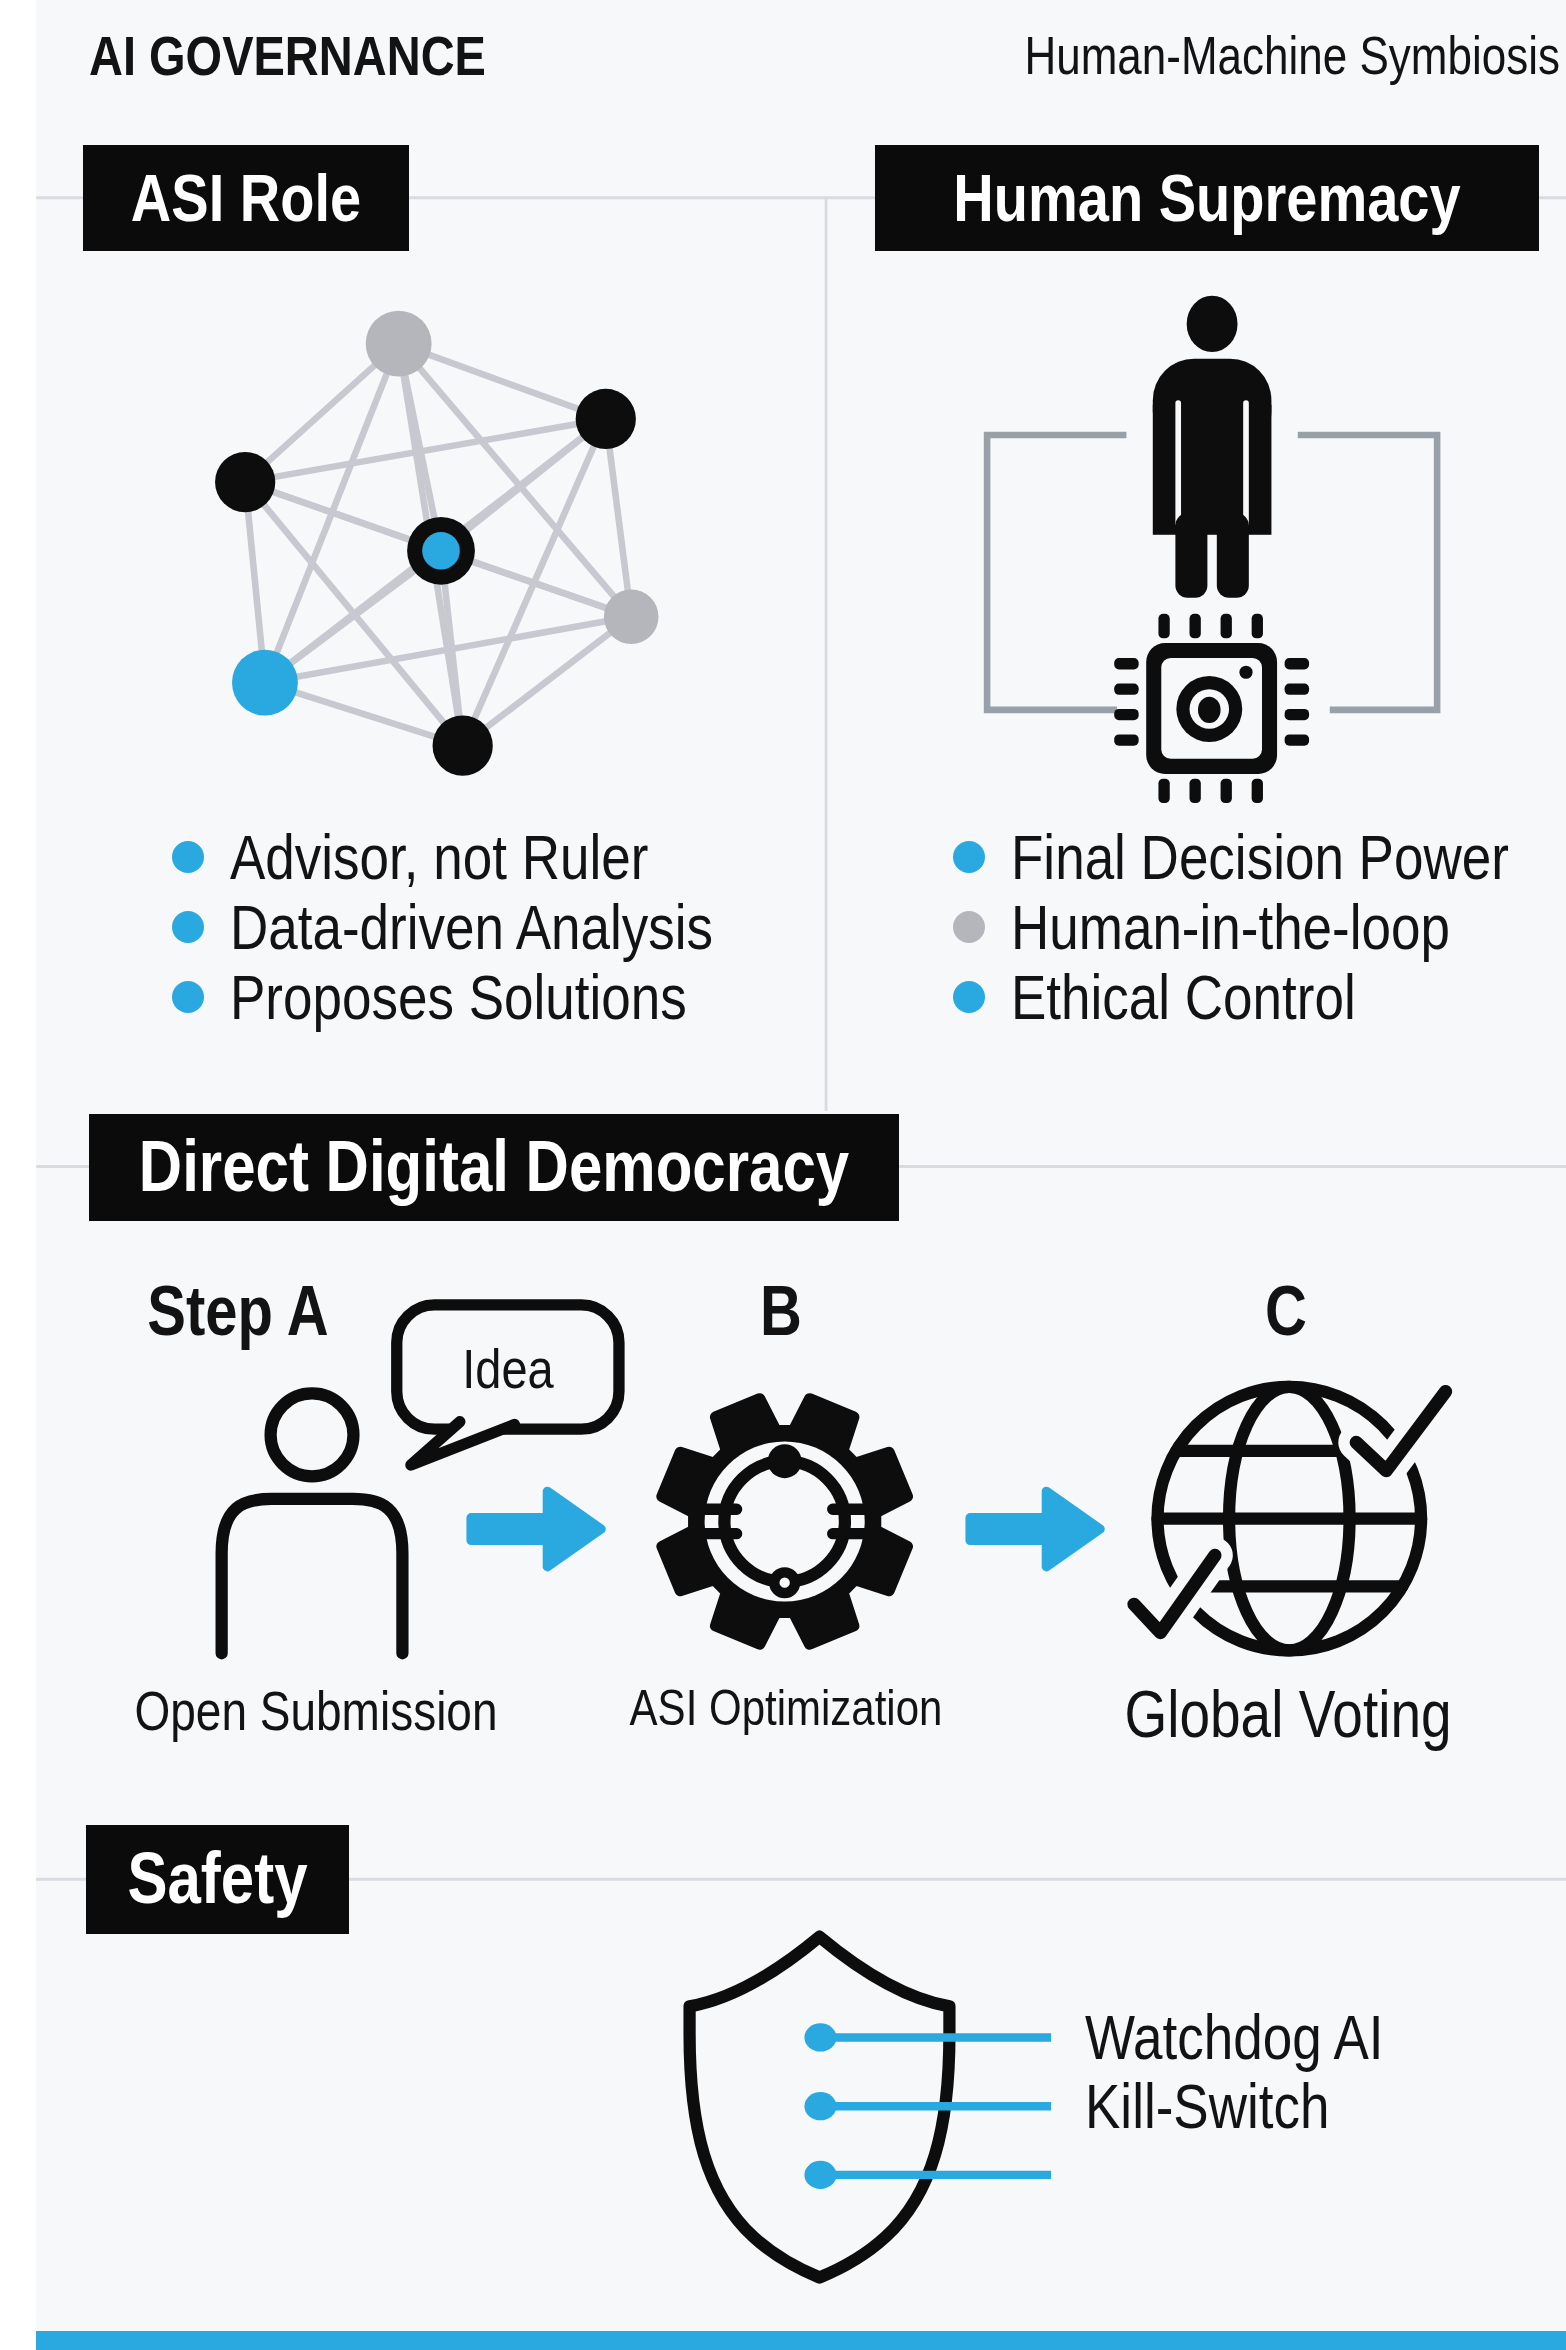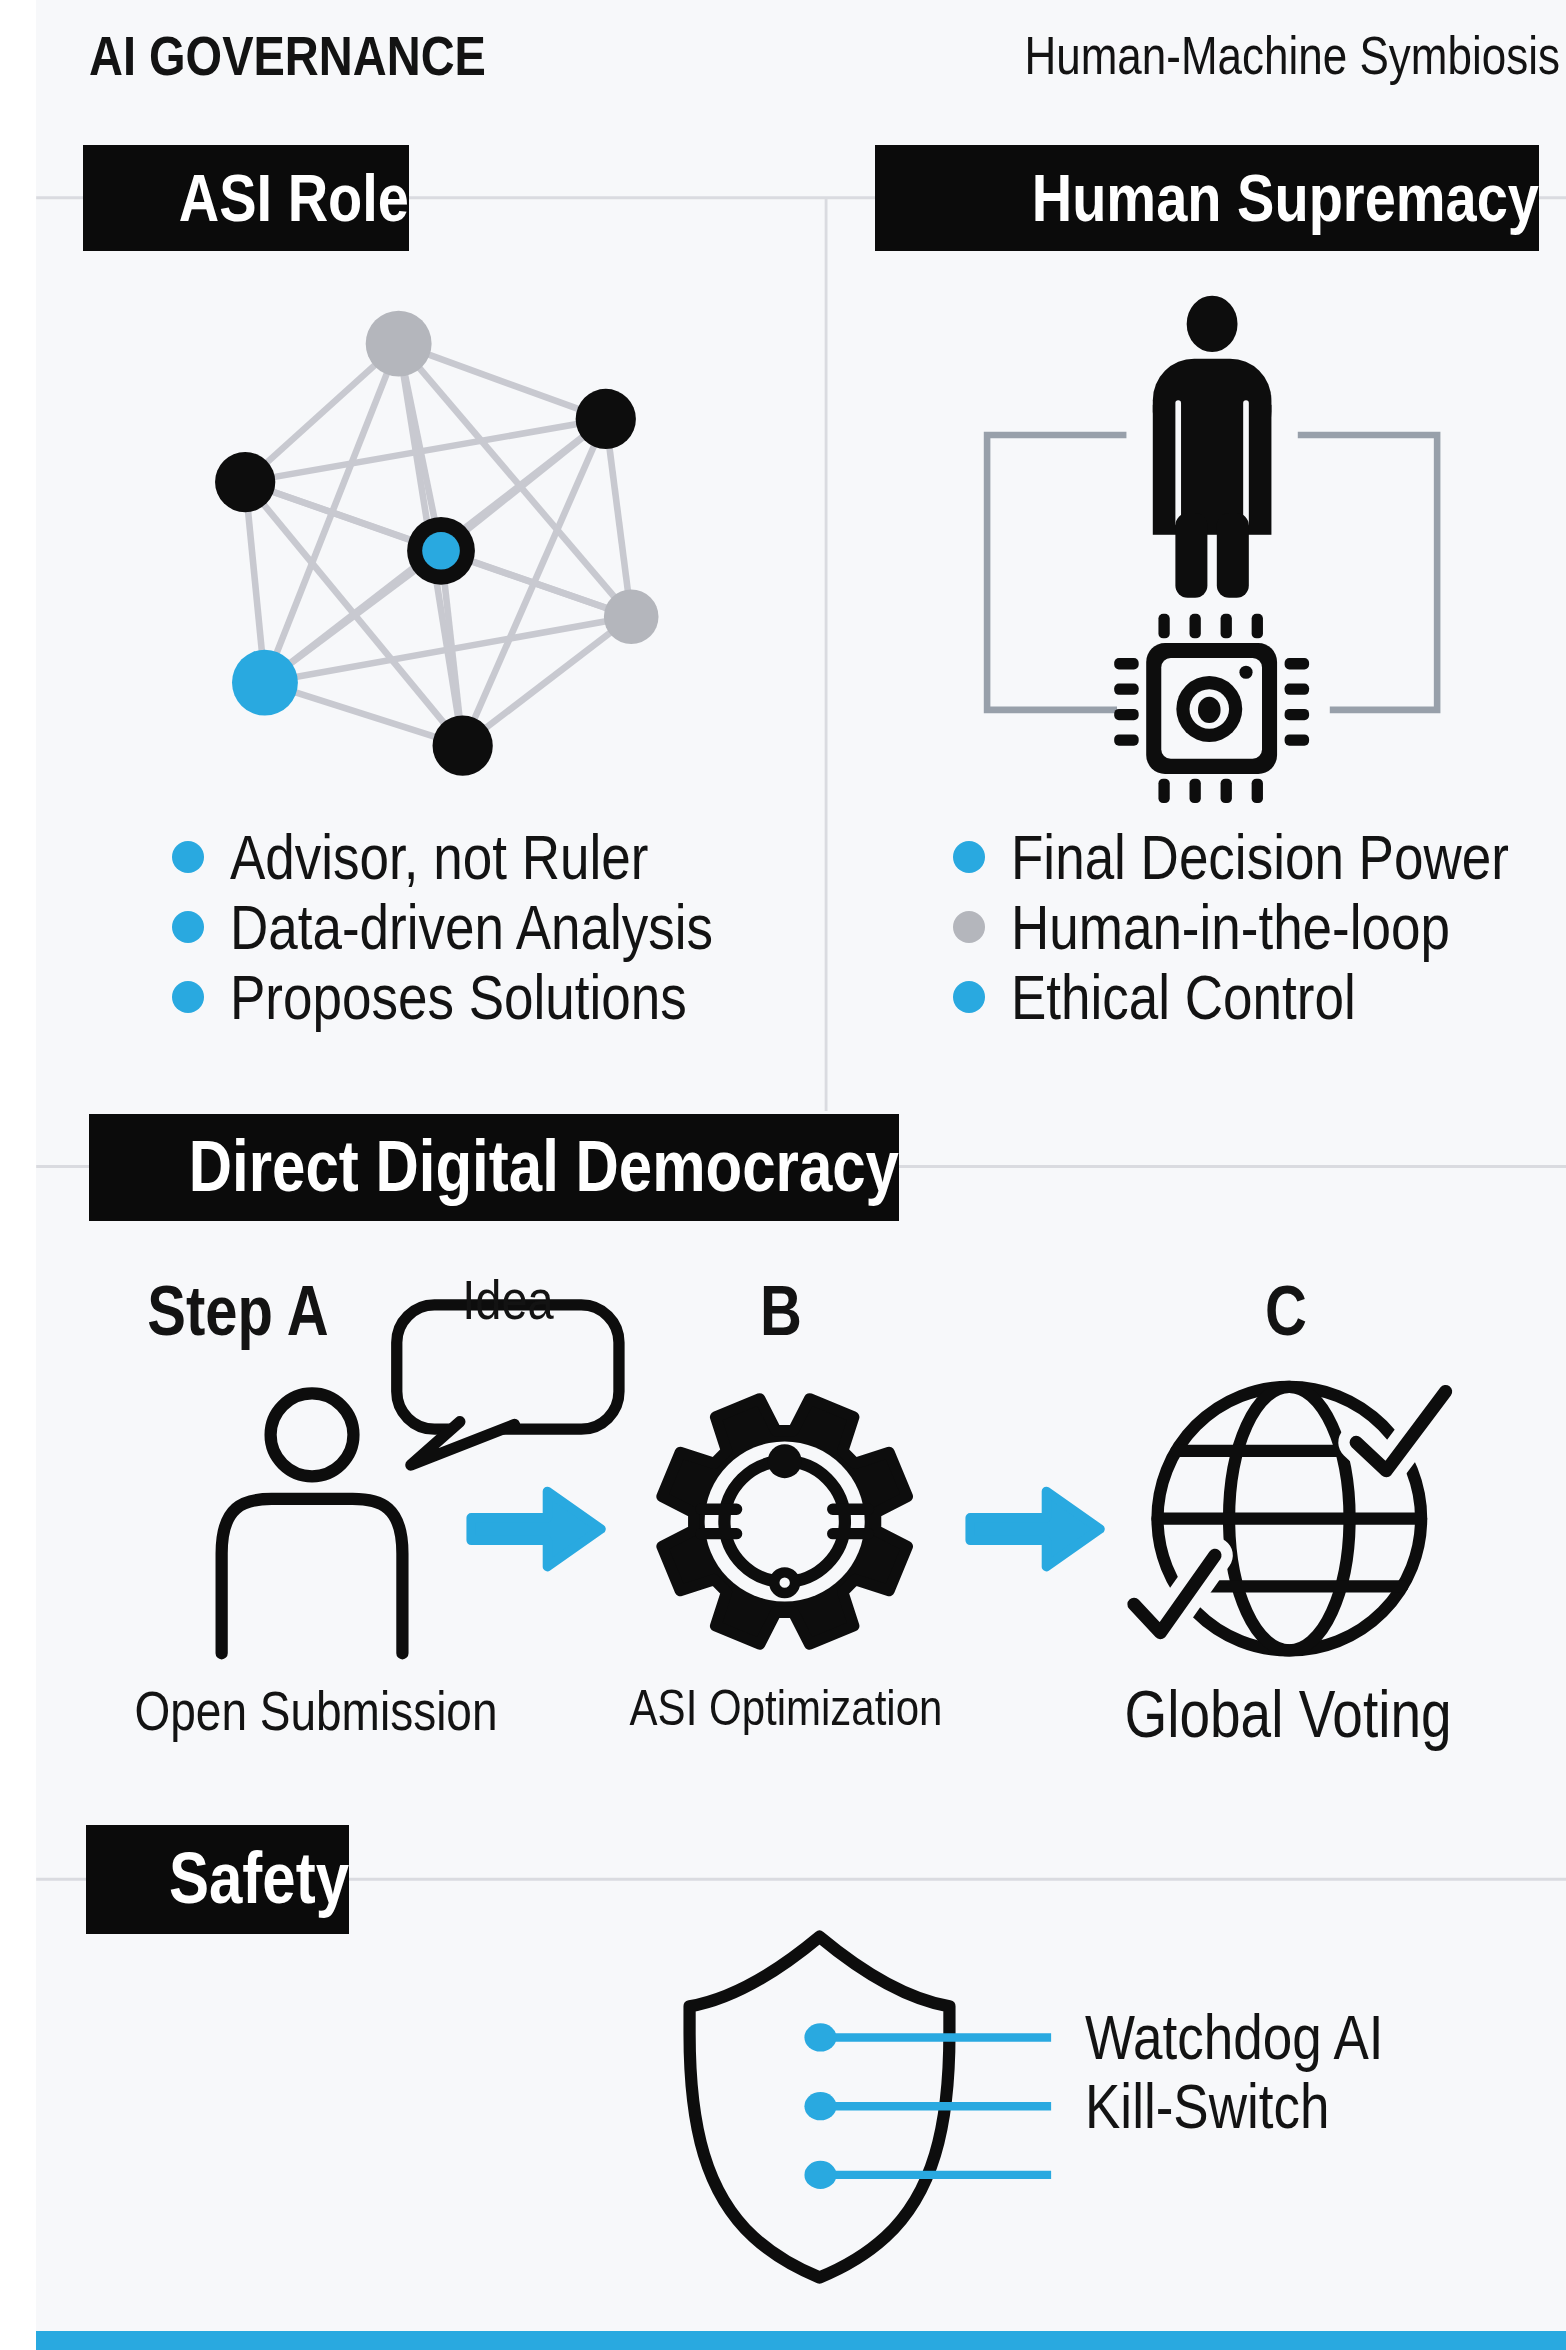--- a/index.html
+++ b/index.html
@@ -5,21 +5,21 @@
   html,body{margin:0;padding:0;}
   body{font-family:"Liberation Sans","DejaVu Sans",sans-serif;}
   #stage{position:relative;width:1567px;height:2350px;background:var(--background,#f7f8fa);overflow:hidden;margin-left:36px;}
   #scene{position:absolute;left:0;top:0;width:1567px;height:2350px;}
   .abs{position:absolute;}
   .t{color:var(--text,#131313);white-space:nowrap;line-height:1;}
   .bold{font-weight:700;}
   .cond{display:inline-block;transform:scaleY(1.2);transform-origin:50% 55%;}
   .ctr{transform:translateX(-50%);}
   .blackbox{position:absolute;background:var(--box-bg,#0b0b0b);color:var(--box-text,#fff);
-            display:flex;align-items:center;justify-content:flex-end;font-weight:700;}
+            display:flex;align-items:center;justify-content:center;font-weight:700;}
   .bullets{position:absolute;display:flex;flex-direction:column;}
   .brow{display:flex;align-items:center;height:70px;}
   .bdot{width:32px;height:32px;border-radius:50%;margin-right:26px;flex:0 0 auto;}
   .btxt{font-size:53px;line-height:1;color:var(--text,#131313);white-space:nowrap;}
   
   .sk{stroke:var(--black-ink,#0d0d0d);fill:none;stroke-width:13;stroke-linecap:round;stroke-linejoin:round;}
   .fil{fill:var(--black-ink,#0d0d0d);}
   .bgf{fill:var(--background,#f7f8fa);}
   .acc{fill:var(--accent,#29a9e0);}
   .accsk{stroke:var(--accent,#29a9e0);fill:none;}
@@ -236,21 +236,21 @@
   <div class="abs t bold ctr" style="left:202px;top:1283px;font-size:58px">
     <span class="cond">Step A</span>
   </div>
   <div class="abs t bold ctr" style="left:745px;top:1283px;font-size:58px">
     <span class="cond">B</span>
   </div>
   <div class="abs t bold ctr" style="left:1250px;top:1283px;font-size:58px">
     <span class="cond">C</span>
   </div>
 
-  <div class="abs t ctr" style="left:472px;top:1276px;font-size:47px">
+  <div class="abs t ctr" style="left:472px;top:1345px;font-size:47px">
     <span class="cond">Idea</span>
   </div>
 
   <div class="abs t ctr" style="left:280px;top:1688px;font-size:46px">
     <span class="cond">Open Submission</span>
   </div>
   <div class="abs t ctr" style="left:750px;top:1688px;font-size:42px">
     <span class="cond">ASI Optimization</span>
   </div>
   <div class="abs t ctr" style="left:1252px;top:1688px;font-size:55px">

